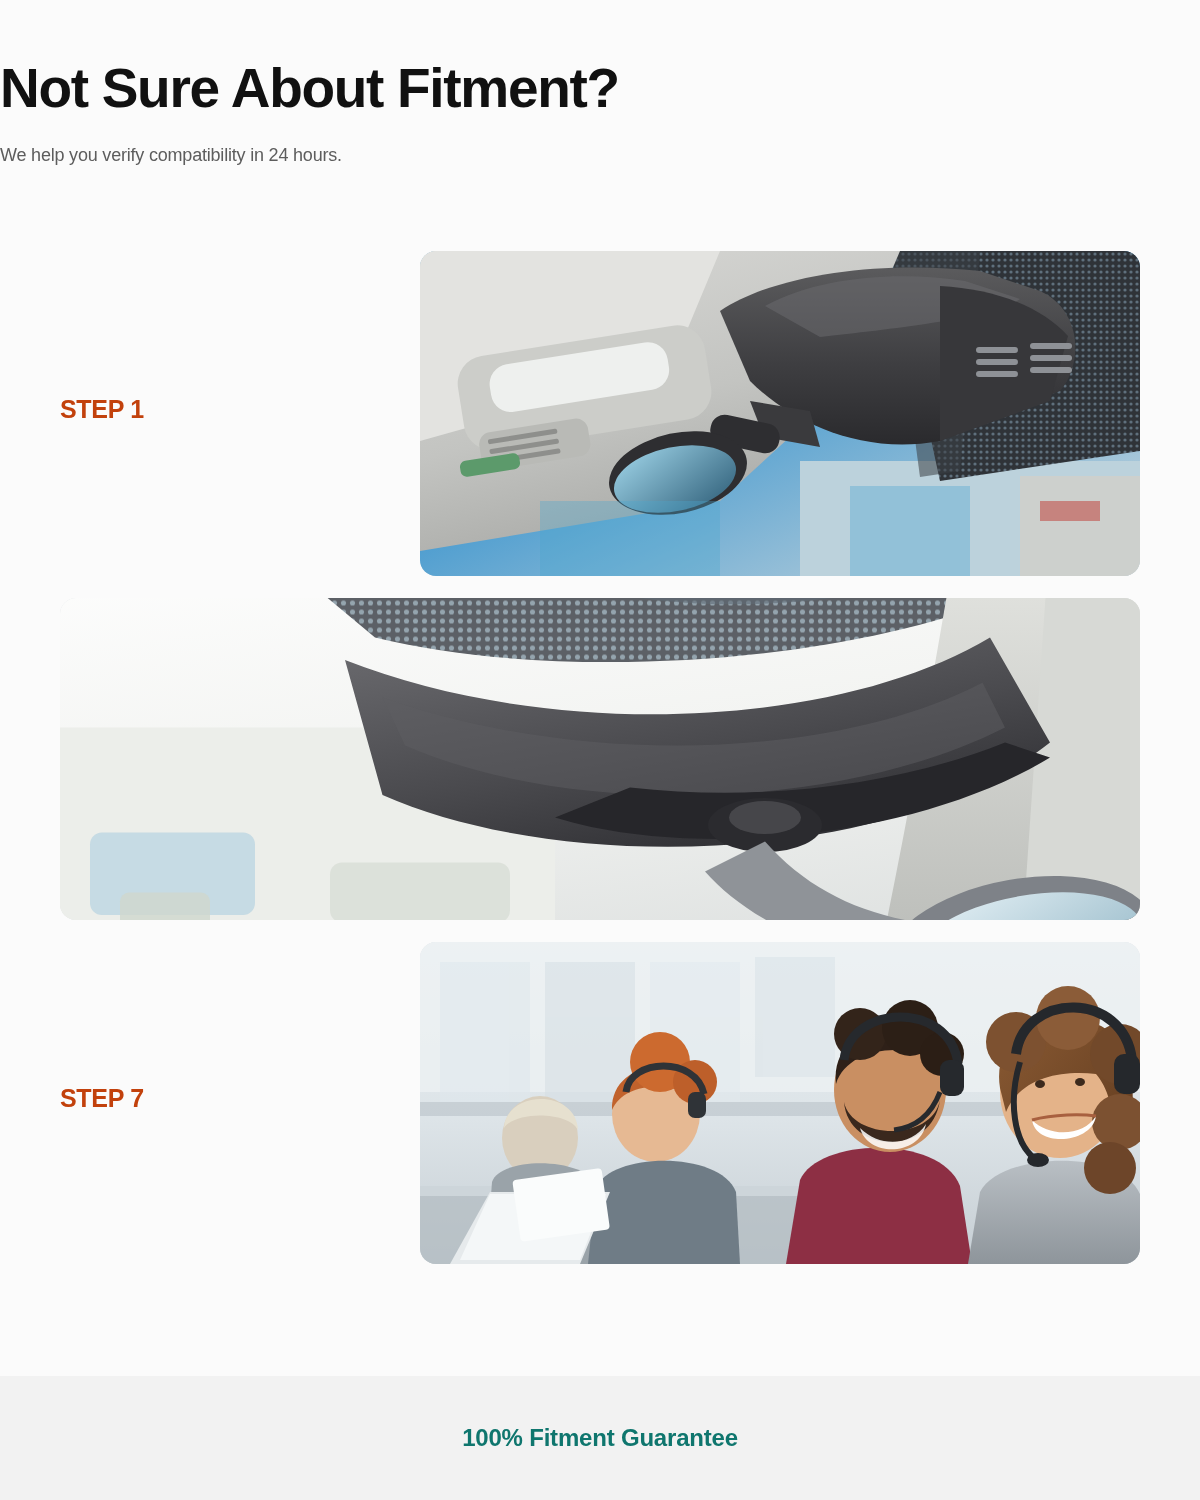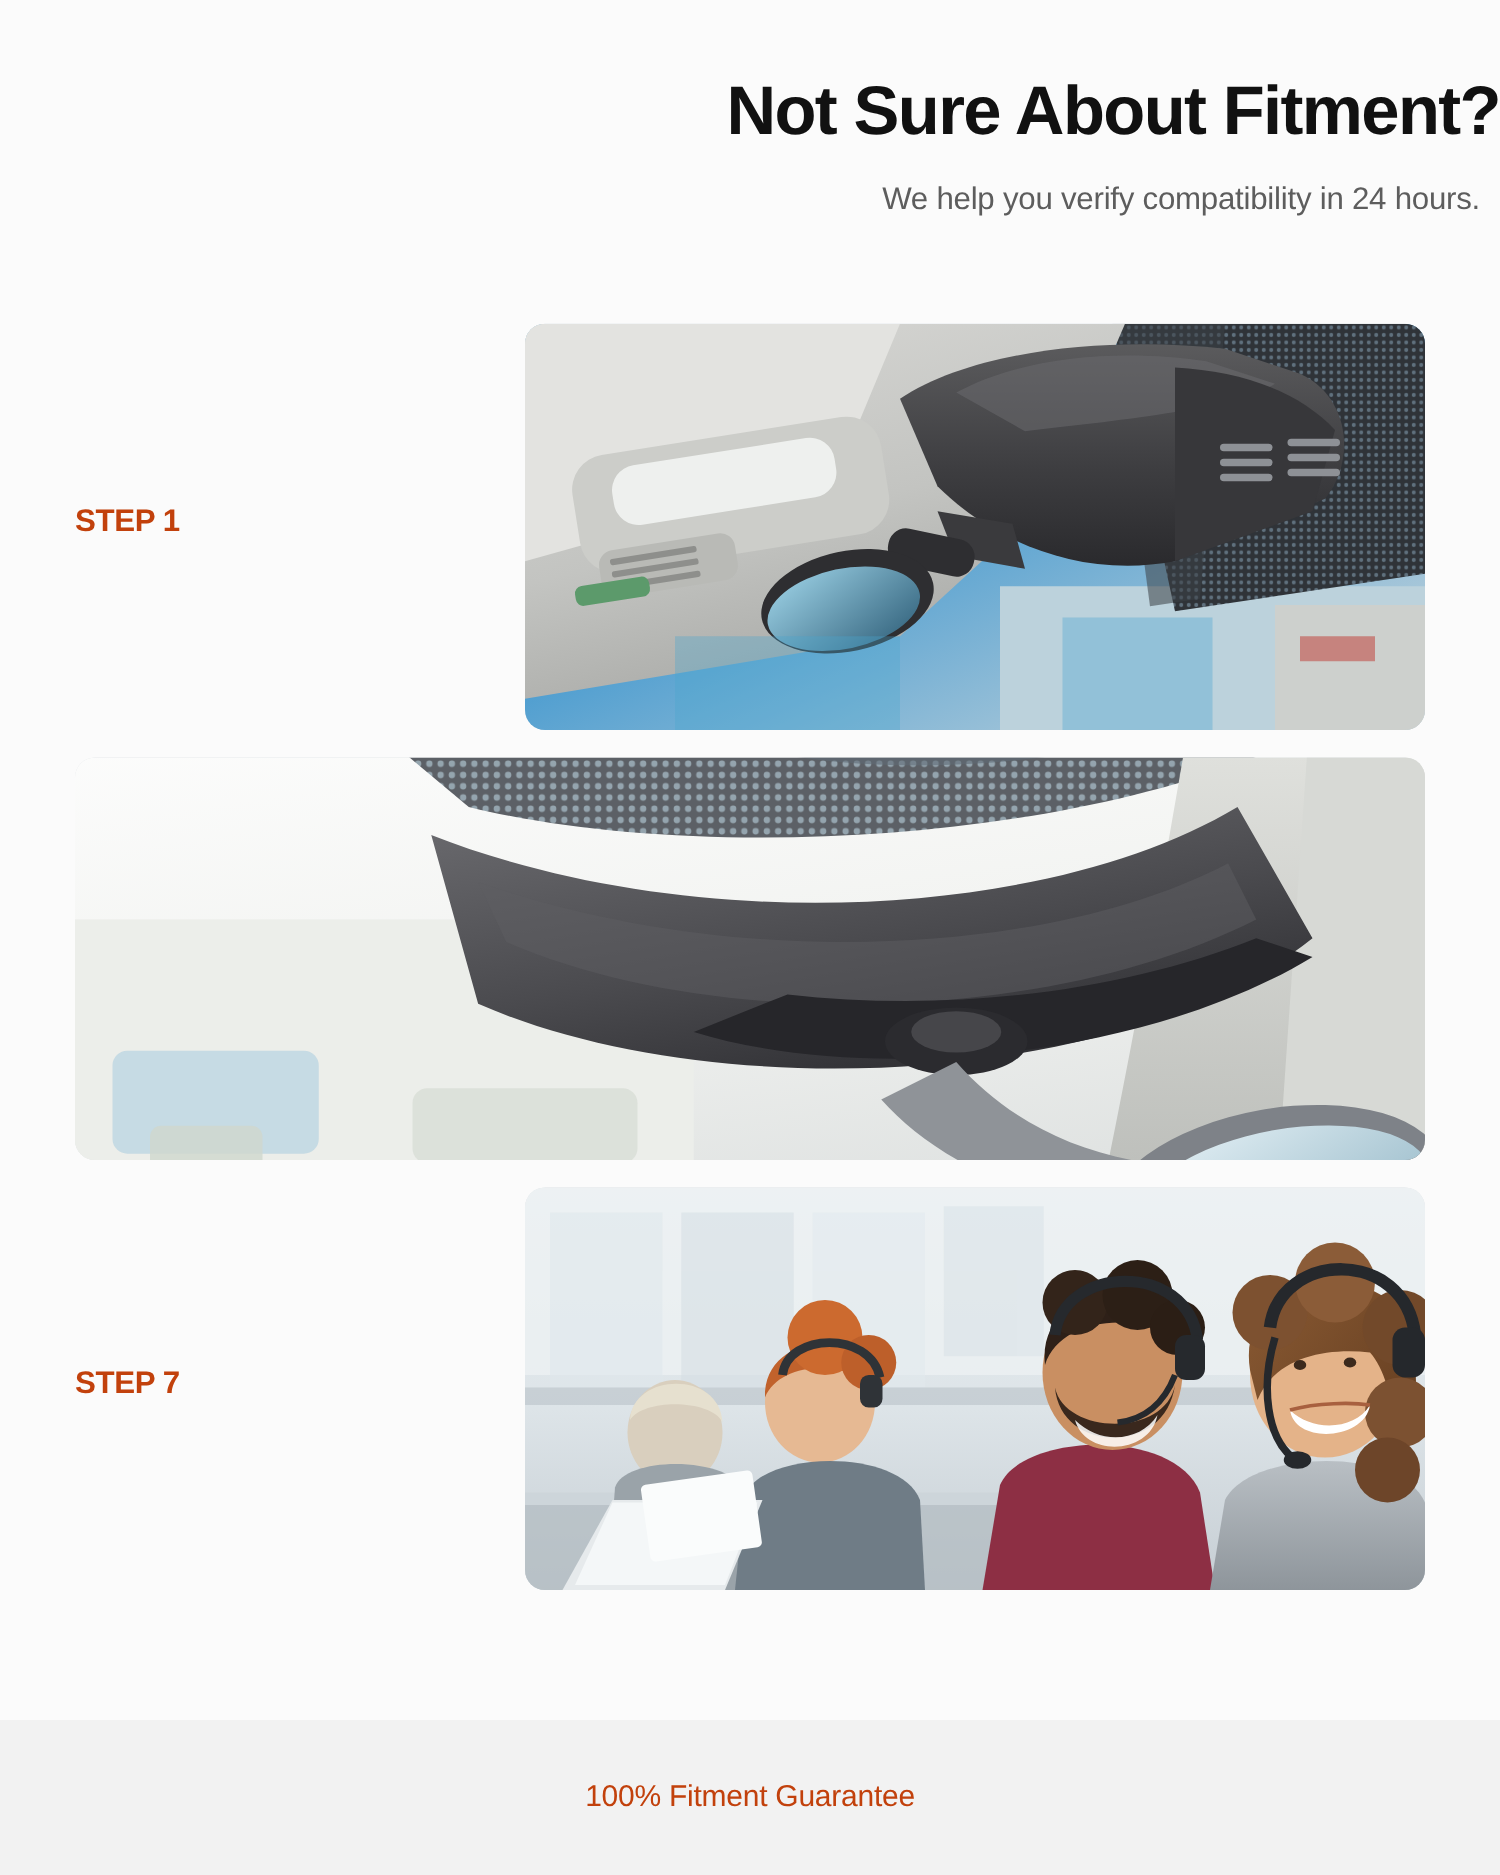--- a/index.html
+++ b/index.html
@@ -20,33 +20,33 @@
   .page {
     position: relative;
     width: 1200px;
     height: 1500px;
     background: #fbfbfb;
   }
 
   
   .header {
     padding-top: 58px;
-    text-align: right;
+    text-align: left;
   }
   .title {
     font-size: 55px;
     font-weight: bold;
     letter-spacing: -1.3px;
     color: #111111;
     line-height: 1.1;
     margin: 0;
   }
   .subtitle {
     margin: 26px 16px 0 0;
-    font-size: 25px;
+    font-size: 18px;
     color: #5d5d5d;
     font-weight: 400;
     letter-spacing: -0.2px;
   }
 
   
   .steps {
     position: relative;
     margin-top: 85px;
     padding: 0 60px;
@@ -98,22 +98,23 @@
     bottom: 0;
     width: 1200px;
     height: 124px;
     background: #f2f2f2;
     display: flex;
     align-items: center;
     justify-content: center;
   }
   .footer-text {
     font-size: 24px;
-    color: #c2410c;
+    color: #0f766e;
     letter-spacing: -0.2px;
+    font-weight: bold;
   }
 </style>
 </head>
 <body>
 
 <div class="page">
 
   <div class="header">
     <h1 class="title">Not Sure About Fitment?</h1>
     <p class="subtitle">We help you verify compatibility in 24 hours.</p>

